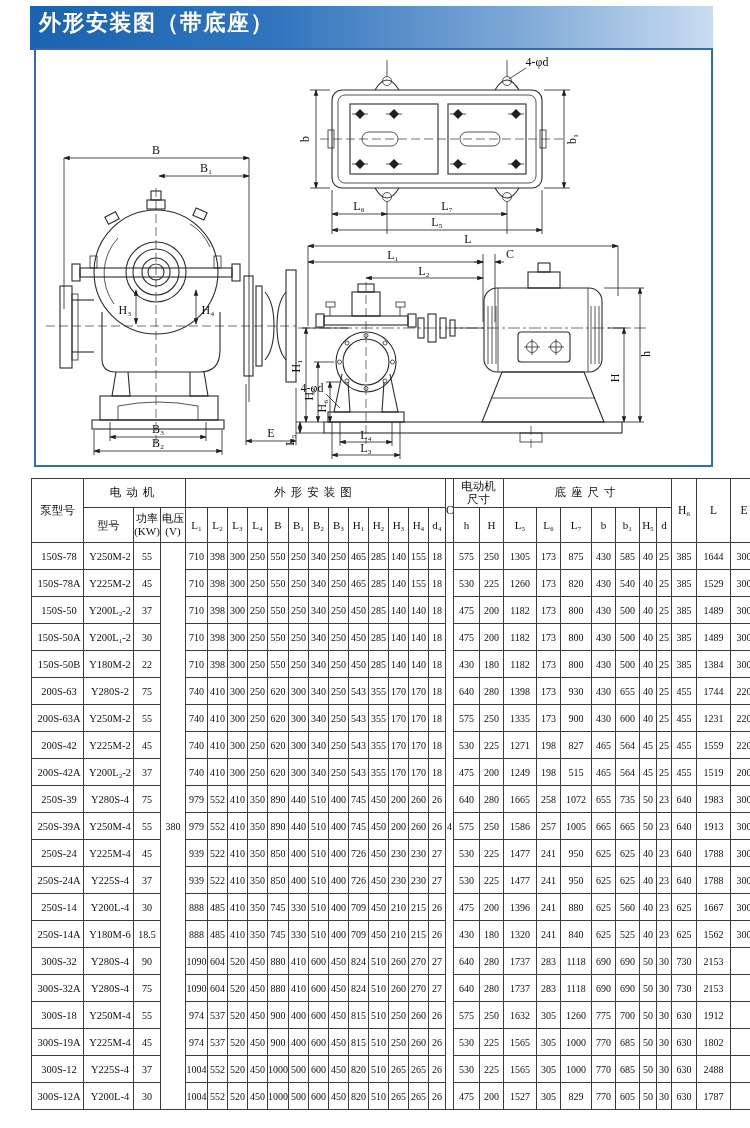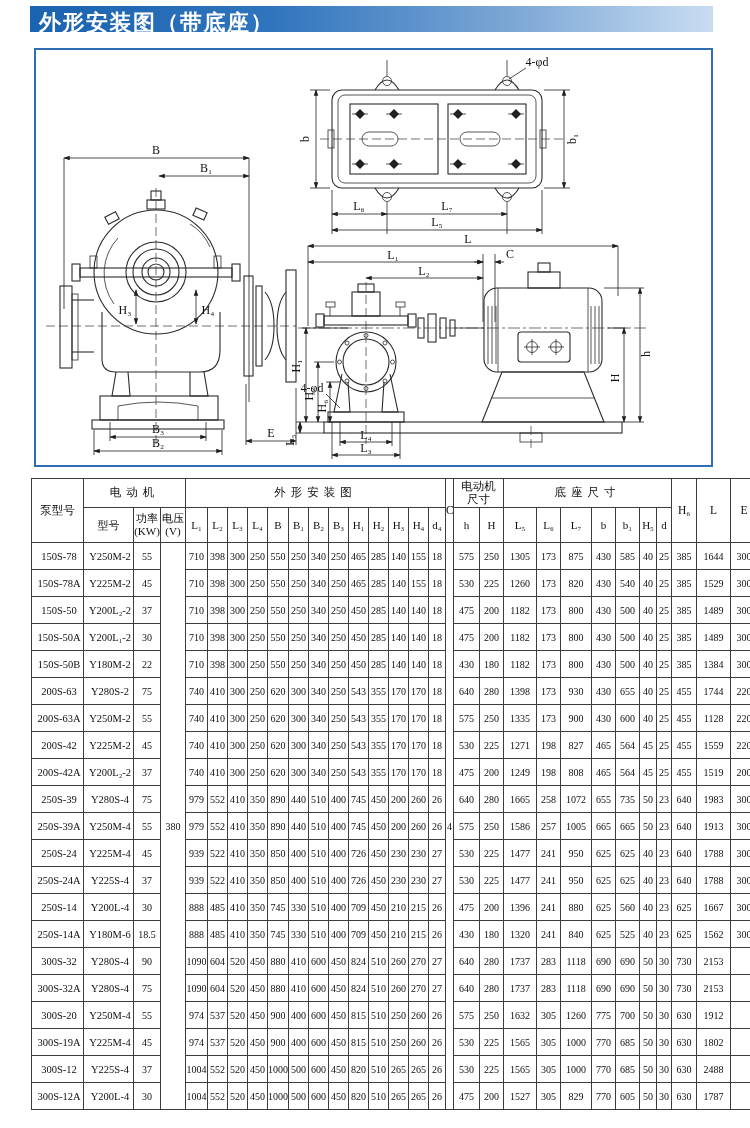--- a/index.html
+++ b/index.html
@@ -1,17 +1,17 @@
 <!DOCTYPE html>
 <html style="--banner-start: #1b63b0; --banner-end: #c9ddf1; --box-border: #2f6eb5; --table-border: #3c3c3c;"><head>
 <meta charset="utf-8">
 <style>
   html,body{margin:0;padding:0;}
   body{width:750px;height:1128px;background:#fff;position:relative;font-family:"Liberation Sans",sans-serif;}
-  .banner{position:absolute;left:30px;top:6px;width:683px;height:26px;box-sizing:border-box;
+  .banner{position:absolute;left:30px;top:6px;width:683px;height:44px;box-sizing:border-box;
     background:linear-gradient(90deg,var(--banner-start,#1b63b0) 0%,#2f74bd 35%,#7fa9d6 72%,var(--banner-end,#c9ddf1) 100%);
     color:#fff;font-family:"Liberation Serif",serif;font-weight:bold;font-size:22px;line-height:33px;
     padding-left:9px;letter-spacing:1.5px;}
   .draw-box{position:absolute;left:34px;top:48px;width:679px;height:419px;box-sizing:border-box;
     border:2px solid var(--box-border,#2f6eb5);background:#fff;}
   svg.view{position:absolute;overflow:visible;}
   #v-front{left:8px;top:94px;}
   #v-top{left:266px;top:4px;}
   #v-side{left:252px;top:186px;}
   .ol{fill:none;stroke:#2b2b2b;stroke-width:1.1;}
@@ -576,21 +576,21 @@
         <td>575</td>
         <td>250</td>
         <td>1335</td>
         <td>173</td>
         <td>900</td>
         <td>430</td>
         <td>600</td>
         <td>40</td>
         <td>25</td>
         <td>455</td>
-        <td>1128</td>
+        <td>1231</td>
         <td>220</td>
       </tr>
       <tr>
         <td class="c-left">200S-42</td>
         <td class="c-left">Y225M-2</td>
         <td>45</td>
         <td>740</td>
         <td>410</td>
         <td>300</td>
         <td>250</td>
@@ -630,21 +630,21 @@
         <td>250</td>
         <td>543</td>
         <td>355</td>
         <td>170</td>
         <td>170</td>
         <td>18</td>
         <td>475</td>
         <td>200</td>
         <td>1249</td>
         <td>198</td>
-        <td>808</td>
+        <td>515</td>
         <td>465</td>
         <td>564</td>
         <td>45</td>
         <td>25</td>
         <td>455</td>
         <td>1519</td>
         <td>200</td>
       </tr>
       <tr>
         <td class="c-left">250S-39</td>
@@ -880,21 +880,21 @@
         <td>1118</td>
         <td>690</td>
         <td>690</td>
         <td>50</td>
         <td>30</td>
         <td>730</td>
         <td>2153</td>
         <td></td>
       </tr>
       <tr>
-        <td class="c-left">300S-20</td>
+        <td class="c-left">300S-18</td>
         <td class="c-left">Y250M-4</td>
         <td>55</td>
         <td>974</td>
         <td>537</td>
         <td>520</td>
         <td>450</td>
         <td>900</td>
         <td>400</td>
         <td>600</td>
         <td>450</td>

